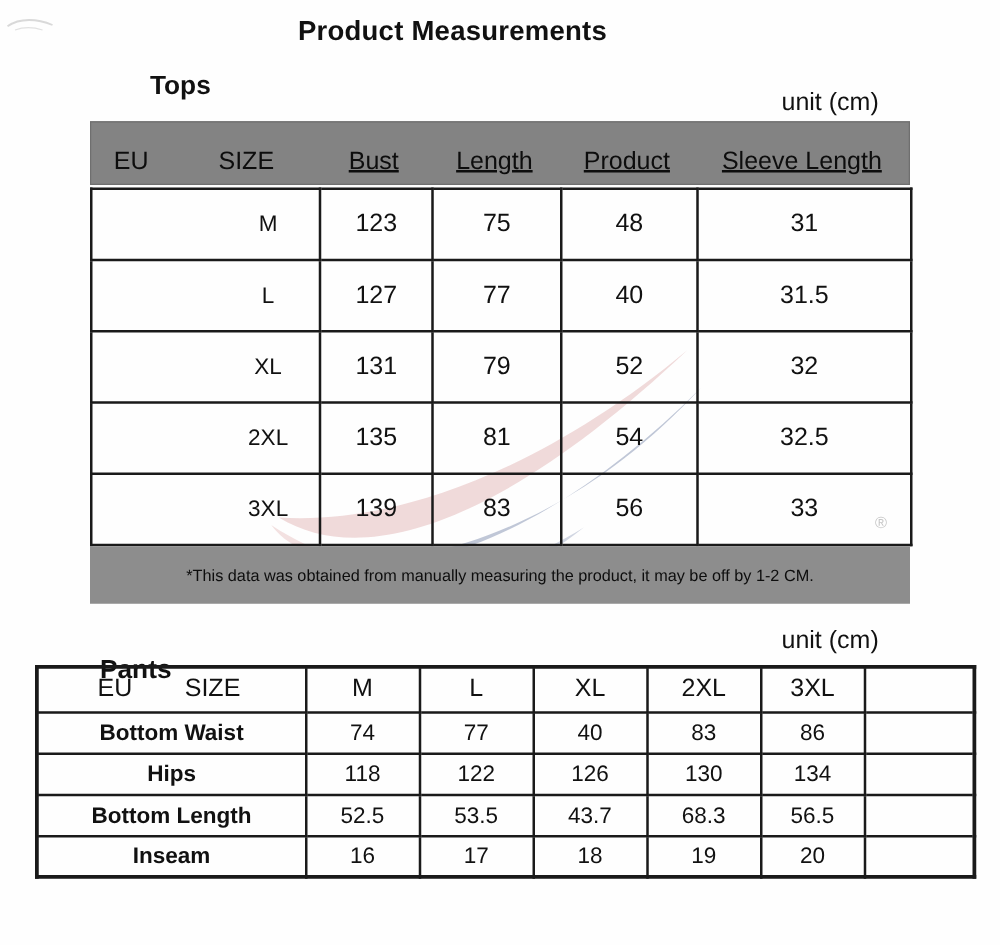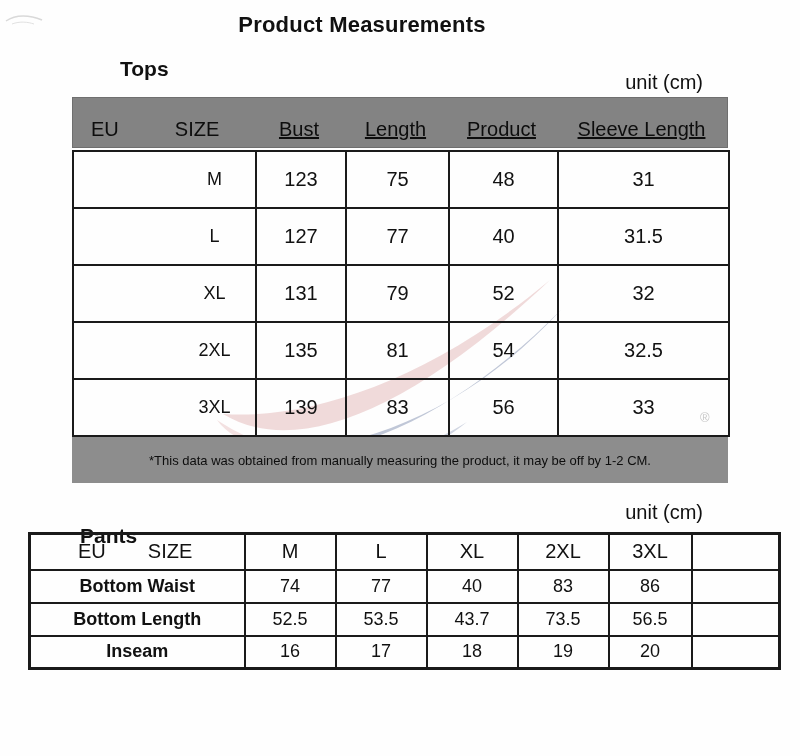--- a/index.html
+++ b/index.html
@@ -189,25 +189,34 @@
   <tr>
         <td class="row-label-cell">Bottom Waist</td>
         <td class="value-cell">74</td>
         <td class="value-cell">77</td>
         <td class="value-cell">40</td>
         <td class="value-cell">83</td>
         <td class="value-cell">86</td>
         <td class="value-cell"></td>
       </tr>
       <tr>
+        <td class="row-label-cell">Hips</td>
+        <td class="value-cell">118</td>
+        <td class="value-cell">122</td>
+        <td class="value-cell">126</td>
+        <td class="value-cell">130</td>
+        <td class="value-cell">134</td>
+        <td class="value-cell"></td>
+      </tr>
+      <tr>
         <td class="row-label-cell">Bottom Length</td>
         <td class="value-cell">52.5</td>
         <td class="value-cell">53.5</td>
         <td class="value-cell">43.7</td>
-        <td class="value-cell">73.5</td>
+        <td class="value-cell">68.3</td>
         <td class="value-cell">56.5</td>
         <td class="value-cell"></td>
       </tr>
       <tr>
         <td class="row-label-cell">Inseam</td>
         <td class="value-cell">16</td>
         <td class="value-cell">17</td>
         <td class="value-cell">18</td>
         <td class="value-cell">19</td>
         <td class="value-cell">20</td>

